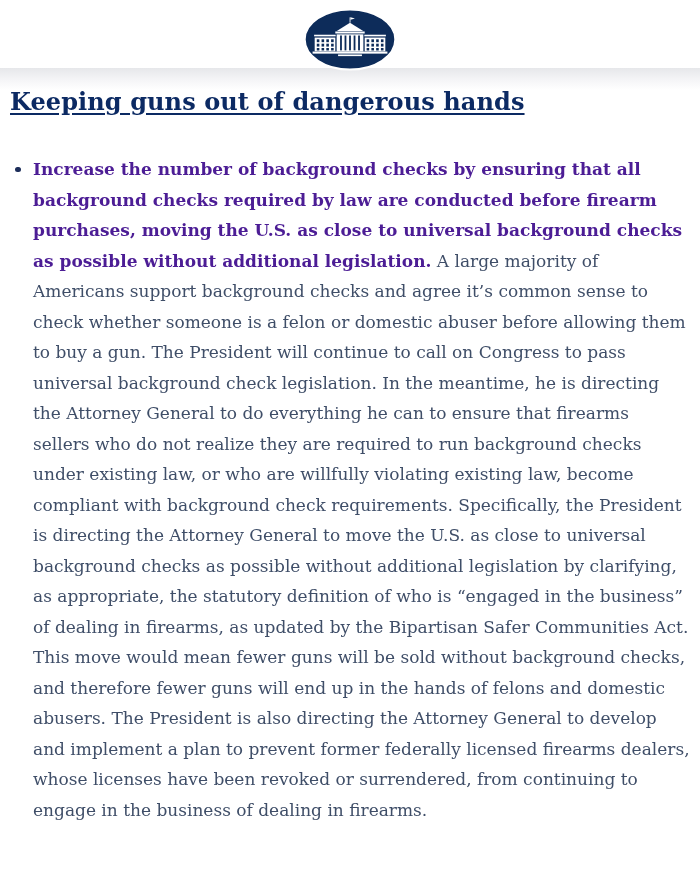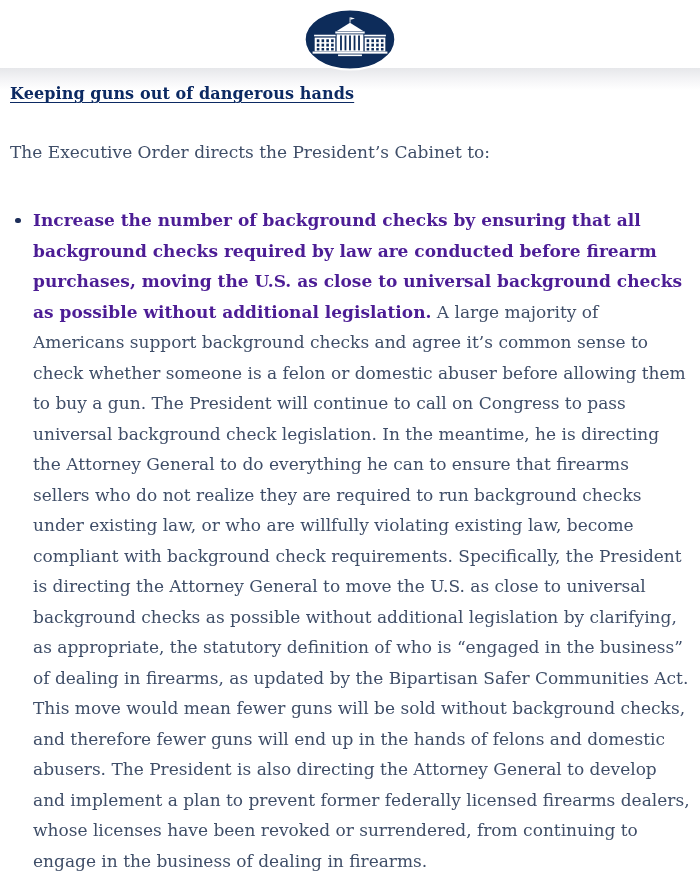--- a/index.html
+++ b/index.html
@@ -38,22 +38,22 @@
     cursor: pointer;
   }
   .logo svg { display: block; width: 100%; height: 100%; }
   
   .article {
     position: relative;
     z-index: 2;
     padding: 0 10px;
   }
   .section-heading {
-    margin-top: 13px;
-    font-size: 16px;
+    margin-top: 21px;
+    font-size: 24px;
     line-height: 25px;
     font-weight: bold;
     color: #0c2a63;
     text-decoration: underline;
     text-underline-offset: 3px;
     letter-spacing: 0.1px;
   }
   .intro {
     margin-top: 33px;
     font-size: 17px;
@@ -149,21 +149,20 @@
         </g>
       </svg>
     </span>
   </div>
   <div class="header-shadow"></div>
 </header>
 
 <main class="article">
   <h2 class="section-heading">Keeping guns out of dangerous hands</h2>
 
-  <p class="intro">The Executive Order directs the President’s Cabinet to:</p>
 
   <ul class="bullet-list">
     <li class="bullet-item">
       <span class="bullet-dot"></span>
       <span class="bullet-lead">Increase the number of background checks by ensuring that all background checks required by law are conducted before firearm purchases, moving the U.S. as close to universal background checks as possible without additional legislation.</span><span> A large majority of Americans support background checks and agree it’s common sense to check whether someone is a felon or domestic abuser before allowing them to buy a gun. The President will continue to call on Congress to pass universal background check legislation. In the meantime, he is directing the Attorney General to do everything he can to ensure that firearms sellers who do not realize they are required to run background checks under existing law, or who are willfully violating existing law, become compliant with background check requirements. Specifically, the President is directing the Attorney General to move the U.S. as close to universal background checks as possible without additional legislation by clarifying, as appropriate, the statutory definition of who is “engaged in the business” of dealing in firearms, as updated by the Bipartisan Safer Communities Act. This move would mean fewer guns will be sold without background checks, and therefore fewer guns will end up in the hands of felons and domestic abusers. The President is also directing the Attorney General to develop and implement a plan to prevent former federally licensed firearms dealers, whose licenses have been revoked or surrendered, from continuing to engage in the business of dealing in firearms.</span>
     </li>
   </ul>
 </main>
 
 </body></html>

